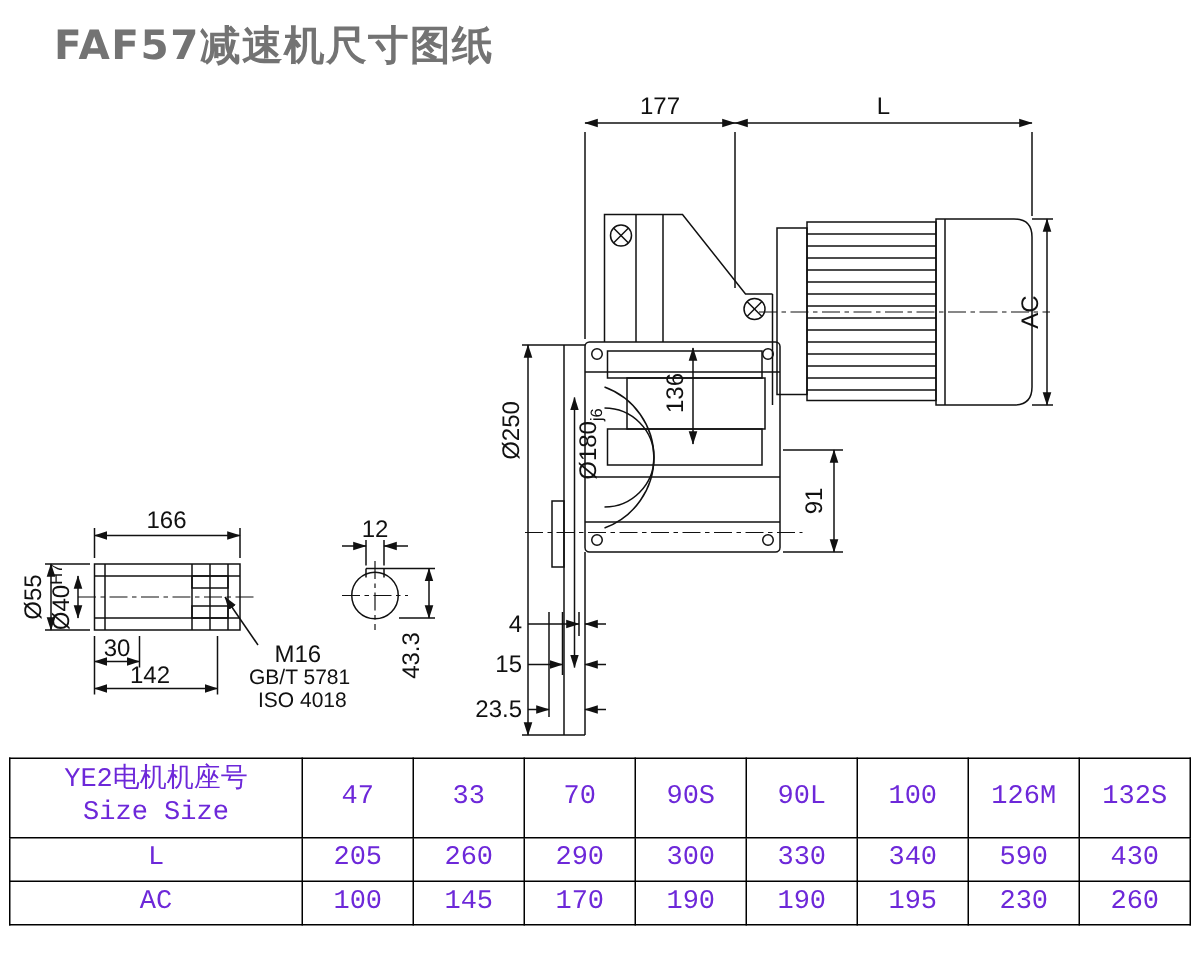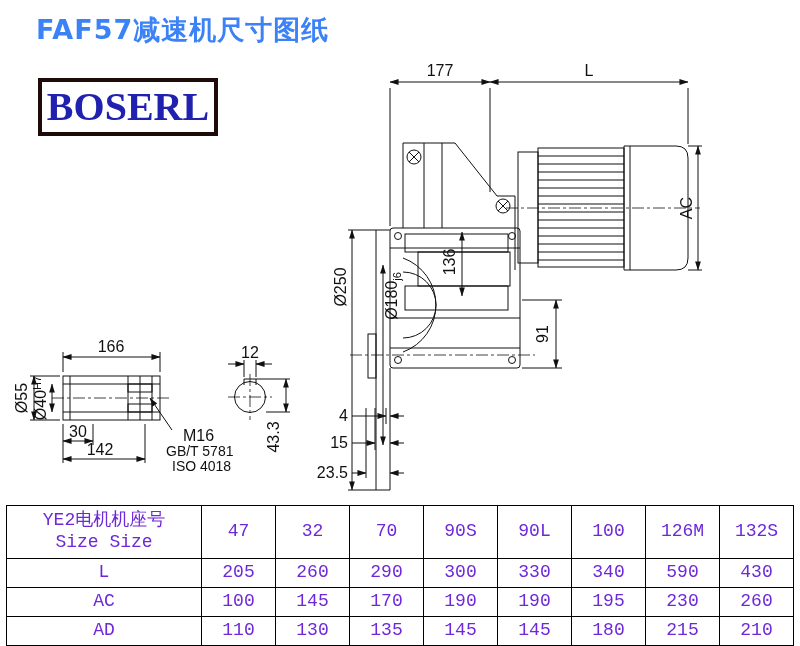--- a/index.html
+++ b/index.html
@@ -1,19 +1,19 @@
 <!DOCTYPE html>
 <html><head>
 <meta charset="utf-8">
 <style>
   html,body { margin:0; padding:0; background:#ffffff; }
   .page { position:relative; width:800px; height:646px; background:#fff; overflow:hidden;
           font-family:"Liberation Sans", sans-serif; }
   .title { position:absolute; left:36px; top:12px; margin:0; font-size:27px; font-weight:700;
-           letter-spacing:1px; color:#3b82f6; font-family:"DejaVu Sans","Liberation Sans",sans-serif; }
+           letter-spacing:1px; color:#737373; font-family:"DejaVu Sans","Liberation Sans",sans-serif; }
   .logo { position:absolute; left:38px; top:78px; width:172px; height:50px; border:4px solid #1E0A06;
           display:flex; align-items:center; justify-content:center; background:#fff; box-sizing:content-box; }
   .logo span { font-family:"Liberation Serif","DejaVu Serif",serif; font-size:40px; font-weight:700;
                color:#2121B0; line-height:1; }
   svg.drawing { position:absolute; left:0; top:0; }
   .ln { fill:none; stroke:#111; stroke-width:1; }
   .cl { fill:none; stroke:#111; stroke-width:0.8; stroke-dasharray:12 3 3 3; }
   .dtx { font-family:"Liberation Sans",sans-serif; font-size:16px; fill:#111; }
   .dtx-s { font-family:"Liberation Sans",sans-serif; font-size:14px; fill:#111; }
   .spec { position:absolute; left:6px; top:505px; width:788px; border-collapse:collapse;
@@ -22,23 +22,20 @@
              height:28px; line-height:1.2; overflow:hidden; }
   .spec td.hcell { height:52px; }
 </style>
 </head>
 <body>
 
 <div class="page">
 
   <h1 class="title">FAF57减速机尺寸图纸</h1>
 
-  <div class="logo">
-    <span>BOSERL</span>
-  </div>
 
   <svg class="drawing" width="800" height="505" viewBox="0 0 800 505">
     <defs>
       <marker id="arr" viewBox="0 0 10 10" refX="9.5" refY="5" markerWidth="9" markerHeight="9" markerUnits="userSpaceOnUse" orient="auto-start-reverse">
         <path d="M0,1.8 L10,5 L0,8.2 Z" fill="#111"></path>
       </marker>
     </defs>
 
     <g>
       <path class="ln" d="M403,228 L403,143 L455,143 L497,196 L515,196"></path>
@@ -248,21 +245,21 @@
         <col>
         <col>
     </colgroup>
     <tbody>
       <tr>
         <td class="hcell">
           <div>YE2电机机座号</div>
           <div>Size Size</div>
         </td>
         <td class="hcell">47</td>
-        <td class="hcell">32</td>
+        <td class="hcell">33</td>
         <td class="hcell">70</td>
         <td class="hcell">90S</td>
         <td class="hcell">90L</td>
         <td class="hcell">100</td>
         <td class="hcell">126M</td>
         <td class="hcell">132S</td>
       </tr>
       <tr>
         <td>L</td>
         <td>205</td>
@@ -278,27 +275,16 @@
         <td>AC</td>
         <td>100</td>
         <td>145</td>
         <td>170</td>
         <td>190</td>
         <td>190</td>
         <td>195</td>
         <td>230</td>
         <td>260</td>
       </tr>
-      <tr>
-        <td>AD</td>
-        <td>110</td>
-        <td>130</td>
-        <td>135</td>
-        <td>145</td>
-        <td>145</td>
-        <td>180</td>
-        <td>215</td>
-        <td>210</td>
-      </tr>
     </tbody>
   </table>
 
 </div>
 
 </body></html>

